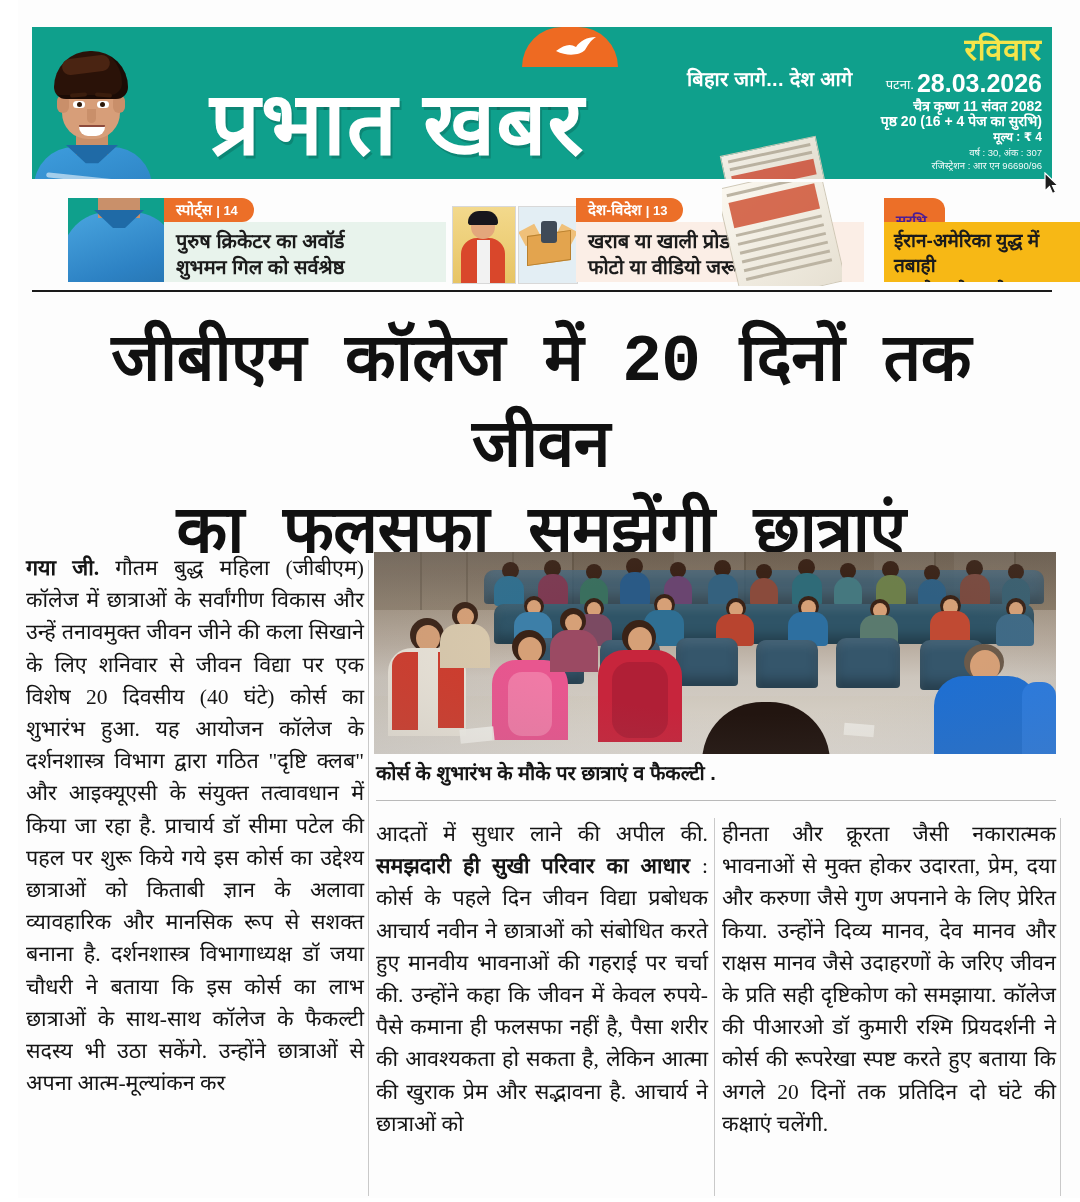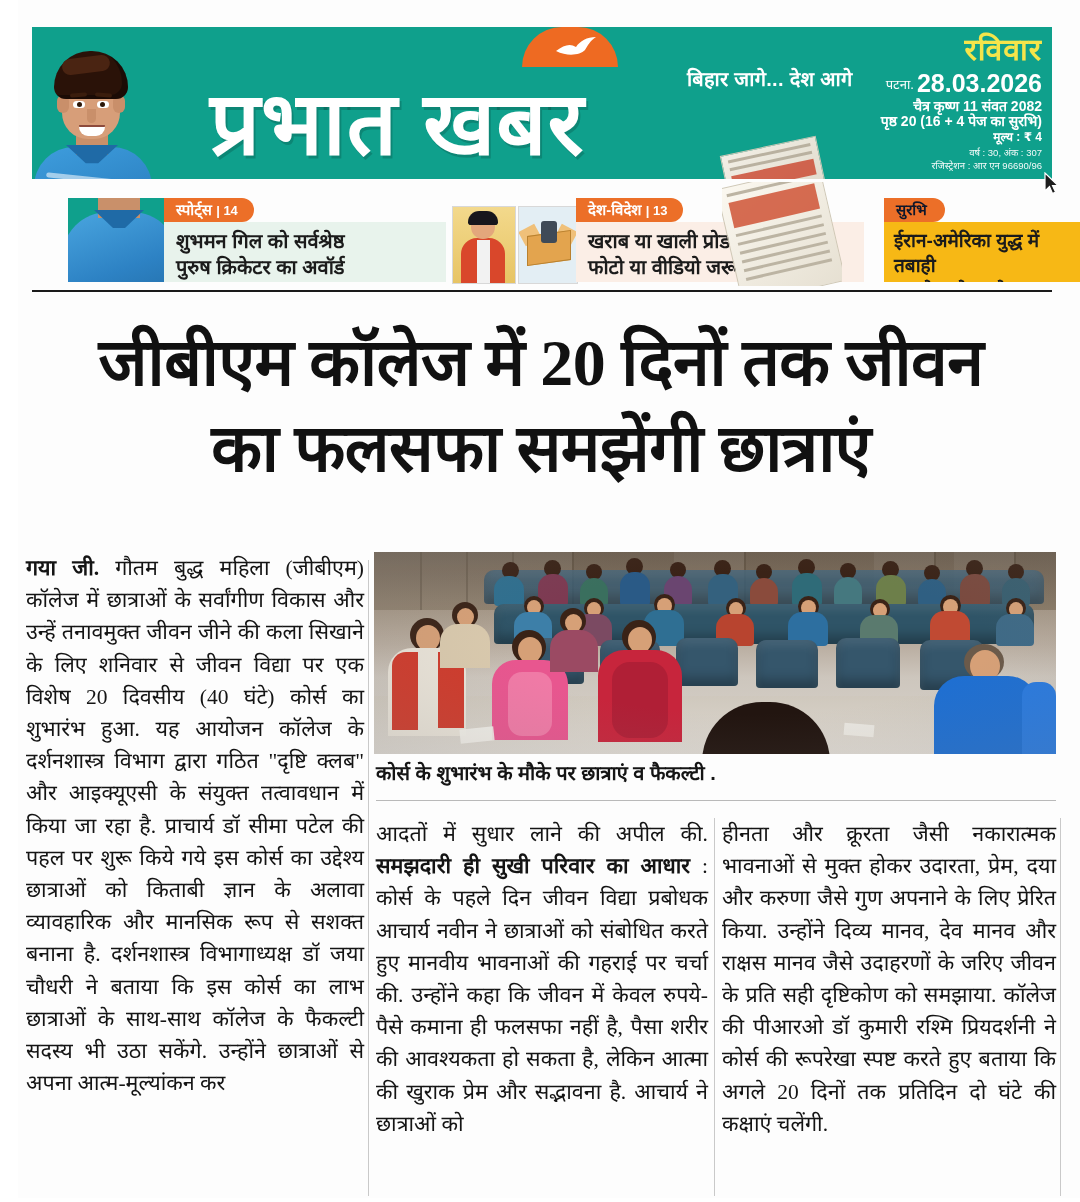--- a/index.html
+++ b/index.html
@@ -119,22 +119,22 @@
     font-size:20px;line-height:26px;font-weight:bold;color:#1b1b1b;
     font-family:"Liberation Sans","DejaVu Sans",sans-serif;
   }
   #teaser-sports{left:132px;width:282px;}
   #teaser-sports .body{background:#e8f3ec;}
   #teaser-sports .tab{background:#ec6f28;}
   #teaser-world{left:544px;width:288px;}
   #teaser-world .body{background:#fbeee6;}
 
   .t-surabhi{position:absolute;left:852px;top:16px;width:200px;height:84px;overflow:hidden;}
-  .t-surabhi .tab{position:absolute;left:0;top:0;height:24px;line-height:24px;background:#ec6f28;color:#0f172a;
-    padding:0 18px 0 12px;font-size:15px;font-weight:bold;border-radius:0 12px 12px 0;
+  .t-surabhi .tab{position:absolute;left:0;top:0;height:24px;line-height:24px;background:#ec6f28;color:#4c1d95;
+    padding:11px 18px 0 12px;font-size:15px;font-weight:bold;border-radius:0 12px 12px 0;
     font-family:"Liberation Sans","DejaVu Sans",sans-serif;}
   .t-surabhi .body{position:absolute;left:0;top:24px;right:0;bottom:0;background:#f7b815;
     padding:6px 8px 0 10px;font-size:19px;line-height:25px;font-weight:bold;color:#1b1b1b;
     font-family:"Liberation Sans","DejaVu Sans",sans-serif;}
 
   
   .t-sports-photo{position:absolute;left:36px;top:16px;width:100px;height:84px;overflow:hidden;background:#0fa08c;}
   .ts-neck{position:absolute;left:30px;top:-6px;width:42px;height:26px;background:#c9906a;}
   .ts-shirt{position:absolute;left:-6px;top:14px;width:116px;height:90px;
     background:linear-gradient(160deg,#4aa6e0,#2d82c4 60%,#236ea8);border-radius:46px 46px 0 0;}
@@ -161,21 +161,21 @@
     background:linear-gradient(150deg,#fbf8f0,#e6e0d2);transform:rotate(-13deg);
     border:1px solid #cfc8b6;}
   .t-paper .sheet i{display:block;height:3px;background:#bcb4a3;margin:6px 8px;}
   .t-paper .sheet .ph{height:26px;background:#cf5336;margin:5px 8px;opacity:.85;}
 
   
   .rule-top{position:absolute;left:32px;top:290px;width:1020px;height:2px;background:#1a1a1a;}
   .headline{
     position:absolute;left:26px;top:320px;width:1030px;
     text-align:center;color:#111111;
-    font-family:Liberation Serif, serif;
+    font-family:Liberation Mono, monospace;
     font-size:66px;line-height:86px;font-weight:bold;letter-spacing:-.5px;
   }
   .headline .l2{display:block;}
 
   
   .col{
     position:absolute;top:552px;
     font-family:"Liberation Serif","DejaVu Serif",serif;
     font-size:21.5px;line-height:32.2px;color:#141414;
     text-align:justify;text-justify:inter-word;
@@ -286,22 +286,22 @@
       <div class="ts-neck"></div>
       <div class="ts-collar"></div>
     </div>
 
     <div class="tz" id="teaser-sports">
       <div class="tab">
         <span>स्पोर्ट्स</span>
         <span class="pg"> | <span>14</span></span>
       </div>
       <div class="body">
+        <div>पुरुष क्रिकेटर का अवॉर्ड</div>
         <div>शुभमन गिल को सर्वश्रेष्ठ</div>
-        <div>पुरुष क्रिकेटर का अवॉर्ड</div>
       </div>
     </div>
 
     <div class="t-cartoon">
       <div class="tc-body"></div>
         <div class="tc-white"></div>
       <div class="tc-head"></div>
         <div class="tc-hair"></div>
     </div>
     <div class="t-box">

